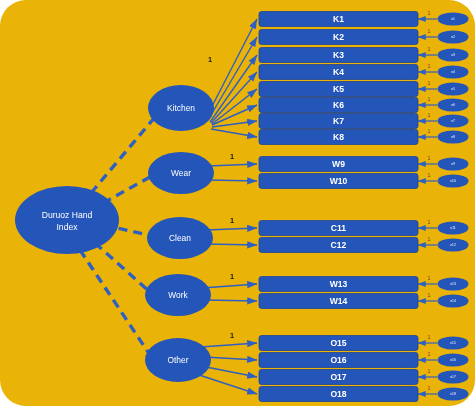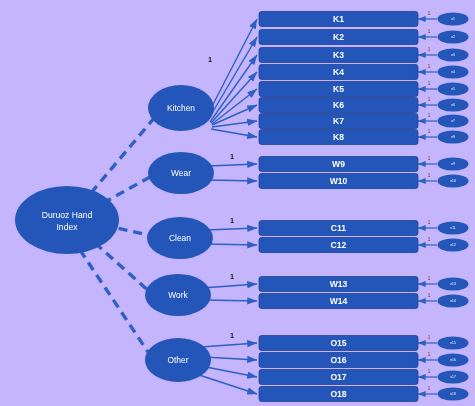--- a/index.html
+++ b/index.html
@@ -2,21 +2,21 @@
 <html><head>
 <meta charset="utf-8">
 <title>SEM Path Diagram</title>
 <style>
   html,body{margin:0;padding:0;background:#ffffff;}
   body{
     width:475px;height:406px;overflow:hidden;
     font-family:"Liberation Sans","DejaVu Sans",sans-serif;
     position:relative;
   }
-  #diagram-root{position:relative;width:475px;height:406px;background:#c4b5fd;}
+  #diagram-root{position:relative;width:475px;height:406px;background:#eab308;border-radius:26px;}
   svg#sem-svg{position:absolute;left:0;top:0;width:475px;height:406px;display:block;}
 
   .ellipse-shape{fill:#2455B8;stroke:none;}
   .err-ellipse-shape{fill:#2455B8;stroke:none;}
   .rect-shape{fill:#2455B8;stroke:#1F4496;stroke-width:0.8;}
   .edge-line{stroke:#2E5FC3;stroke-width:1.2;fill:none;}
   .edge-line-thick{stroke:#2E5FC3;stroke-width:1.4;fill:none;}
   .dashed-line{stroke:#2E5FC3;stroke-width:3.4;fill:none;stroke-dasharray:9 6;stroke-linecap:butt;}
 
   text{font-family:"Liberation Sans","DejaVu Sans",sans-serif;}

